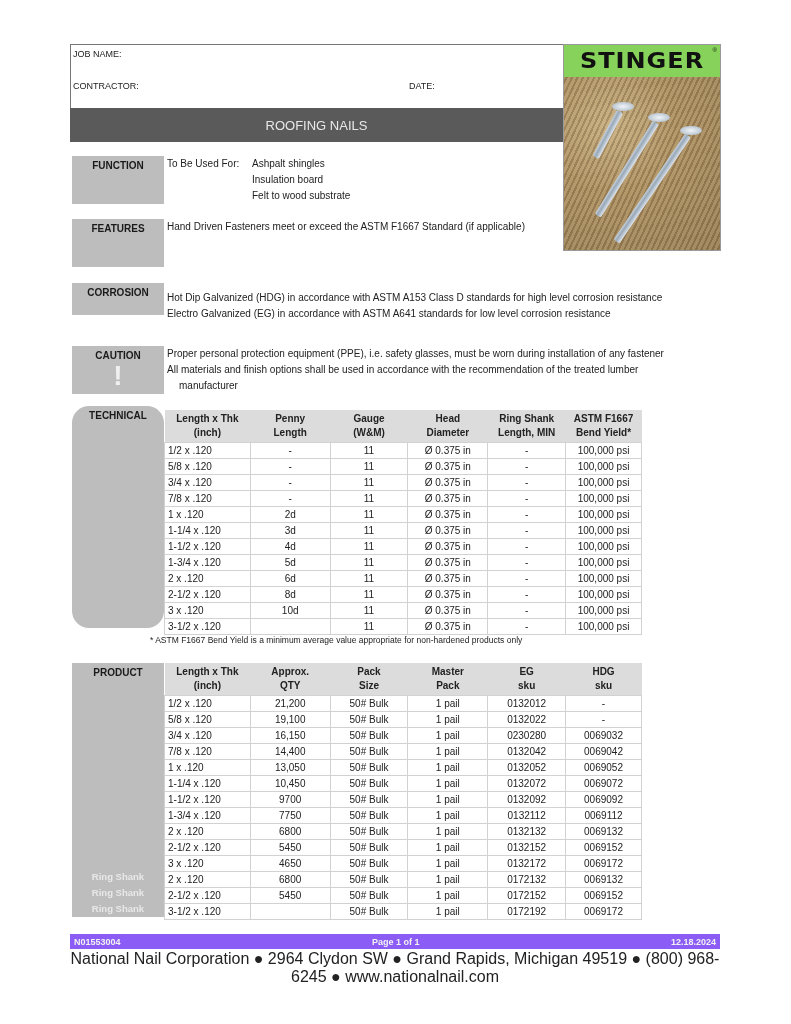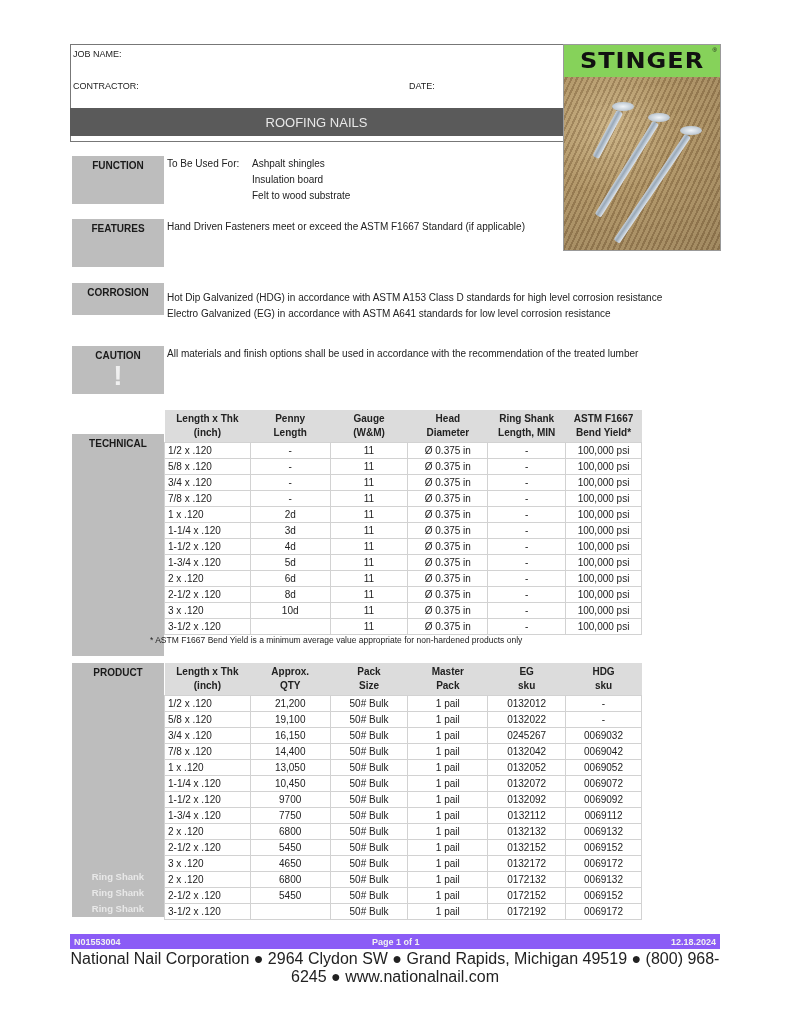--- a/index.html
+++ b/index.html
@@ -3,21 +3,21 @@
 <meta charset="utf-8">
 <style>
   html, body { margin:0; padding:0; background:#ffffff; }
   body { width:791px; height:1024px; position:relative; overflow:hidden;
          font-family:"Liberation Sans", "DejaVu Sans", sans-serif; color:#222; }
   .abs { position:absolute; }
 
   
   .form-box { left:70px; top:44px; width:493px; height:98px; border:1px solid #777; border-right:none; box-sizing:border-box; }
   .form-label { font-size:9px; color:#222; }
-  .title-bar { left:70px; top:108px; width:493px; height:28px; background:#5a5a5a; color:#e8e8e8;
+  .title-bar { left:70px; top:108px; width:493px; height:34px; background:#5a5a5a; color:#e8e8e8;
                font-size:13px; display:flex; align-items:center; justify-content:center; }
 
   
   .photo { left:563px; top:44px; width:158px; height:207px; border:1px solid #999; box-sizing:border-box; overflow:hidden;
            background:
              repeating-linear-gradient(115deg, rgba(120,95,60,0.35) 0 2px, rgba(215,195,150,0.25) 2px 5px),
              radial-gradient(circle at 30% 40%, #c9b084 0, #a88b5d 40%, #8f7650 100%); }
   .logo-band { position:absolute; left:0; top:0; right:0; height:32px; background:#86d25a; display:flex; align-items:center; justify-content:center; }
   .logo-text { font-family:"DejaVu Sans", sans-serif; font-weight:bold; font-size:24px; letter-spacing:1px; color:#111;
                transform:scaleY(0.9); }
@@ -83,24 +83,26 @@
 <div class="abs body-text" style="left:167px;top:283px;margin-top:7px;">
   <div>Hot Dip Galvanized (HDG) in accordance with ASTM A153 Class D standards for high level corrosion resistance</div>
   <div>Electro Galvanized (EG) in accordance with ASTM A641 standards for low level corrosion resistance</div>
 </div>
 
 <div class="abs side" style="top:346px;height:48px;">
   <div>CAUTION</div>
   <div class="excl">!</div>
 </div>
 <div class="abs body-text" style="left:167px;top:346px;">
+  <div>Proper personal protection equipment (PPE), i.e. safety glasses, must be worn during installation of any fastener</div>
   <div>All materials and finish options shall be used in accordance with the recommendation of the treated lumber</div>
-</div>
-
-<div class="abs side" style="top:434px;height:222px;">TECHNICAL</div>
+  <div style="padding-left:12px;">manufacturer</div>
+</div>
+
+<div class="abs side" style="top:406px;height:222px;border-radius:17px;">TECHNICAL</div>
 <table class="abs spec" id="tech-table" style="left:164px;top:410px;width:478px;">
   <colgroup>
       <col style="width:86px">
       <col style="width:80px">
       <col style="width:78px">
       <col style="width:80px">
       <col style="width:78px">
       <col style="width:76px">
     </colgroup>
   <thead>
@@ -292,21 +294,21 @@
         <td>50# Bulk</td>
         <td>1 pail</td>
         <td>0132022</td>
         <td>-</td>
       </tr>
       <tr>
         <td class="left">3/4 x .120</td>
         <td>16,150</td>
         <td>50# Bulk</td>
         <td>1 pail</td>
-        <td>0245267</td>
+        <td>0230280</td>
         <td>0069032</td>
       </tr>
       <tr>
         <td class="left">7/8 x .120</td>
         <td>14,400</td>
         <td>50# Bulk</td>
         <td>1 pail</td>
         <td>0132042</td>
         <td>0069042</td>
       </tr>

